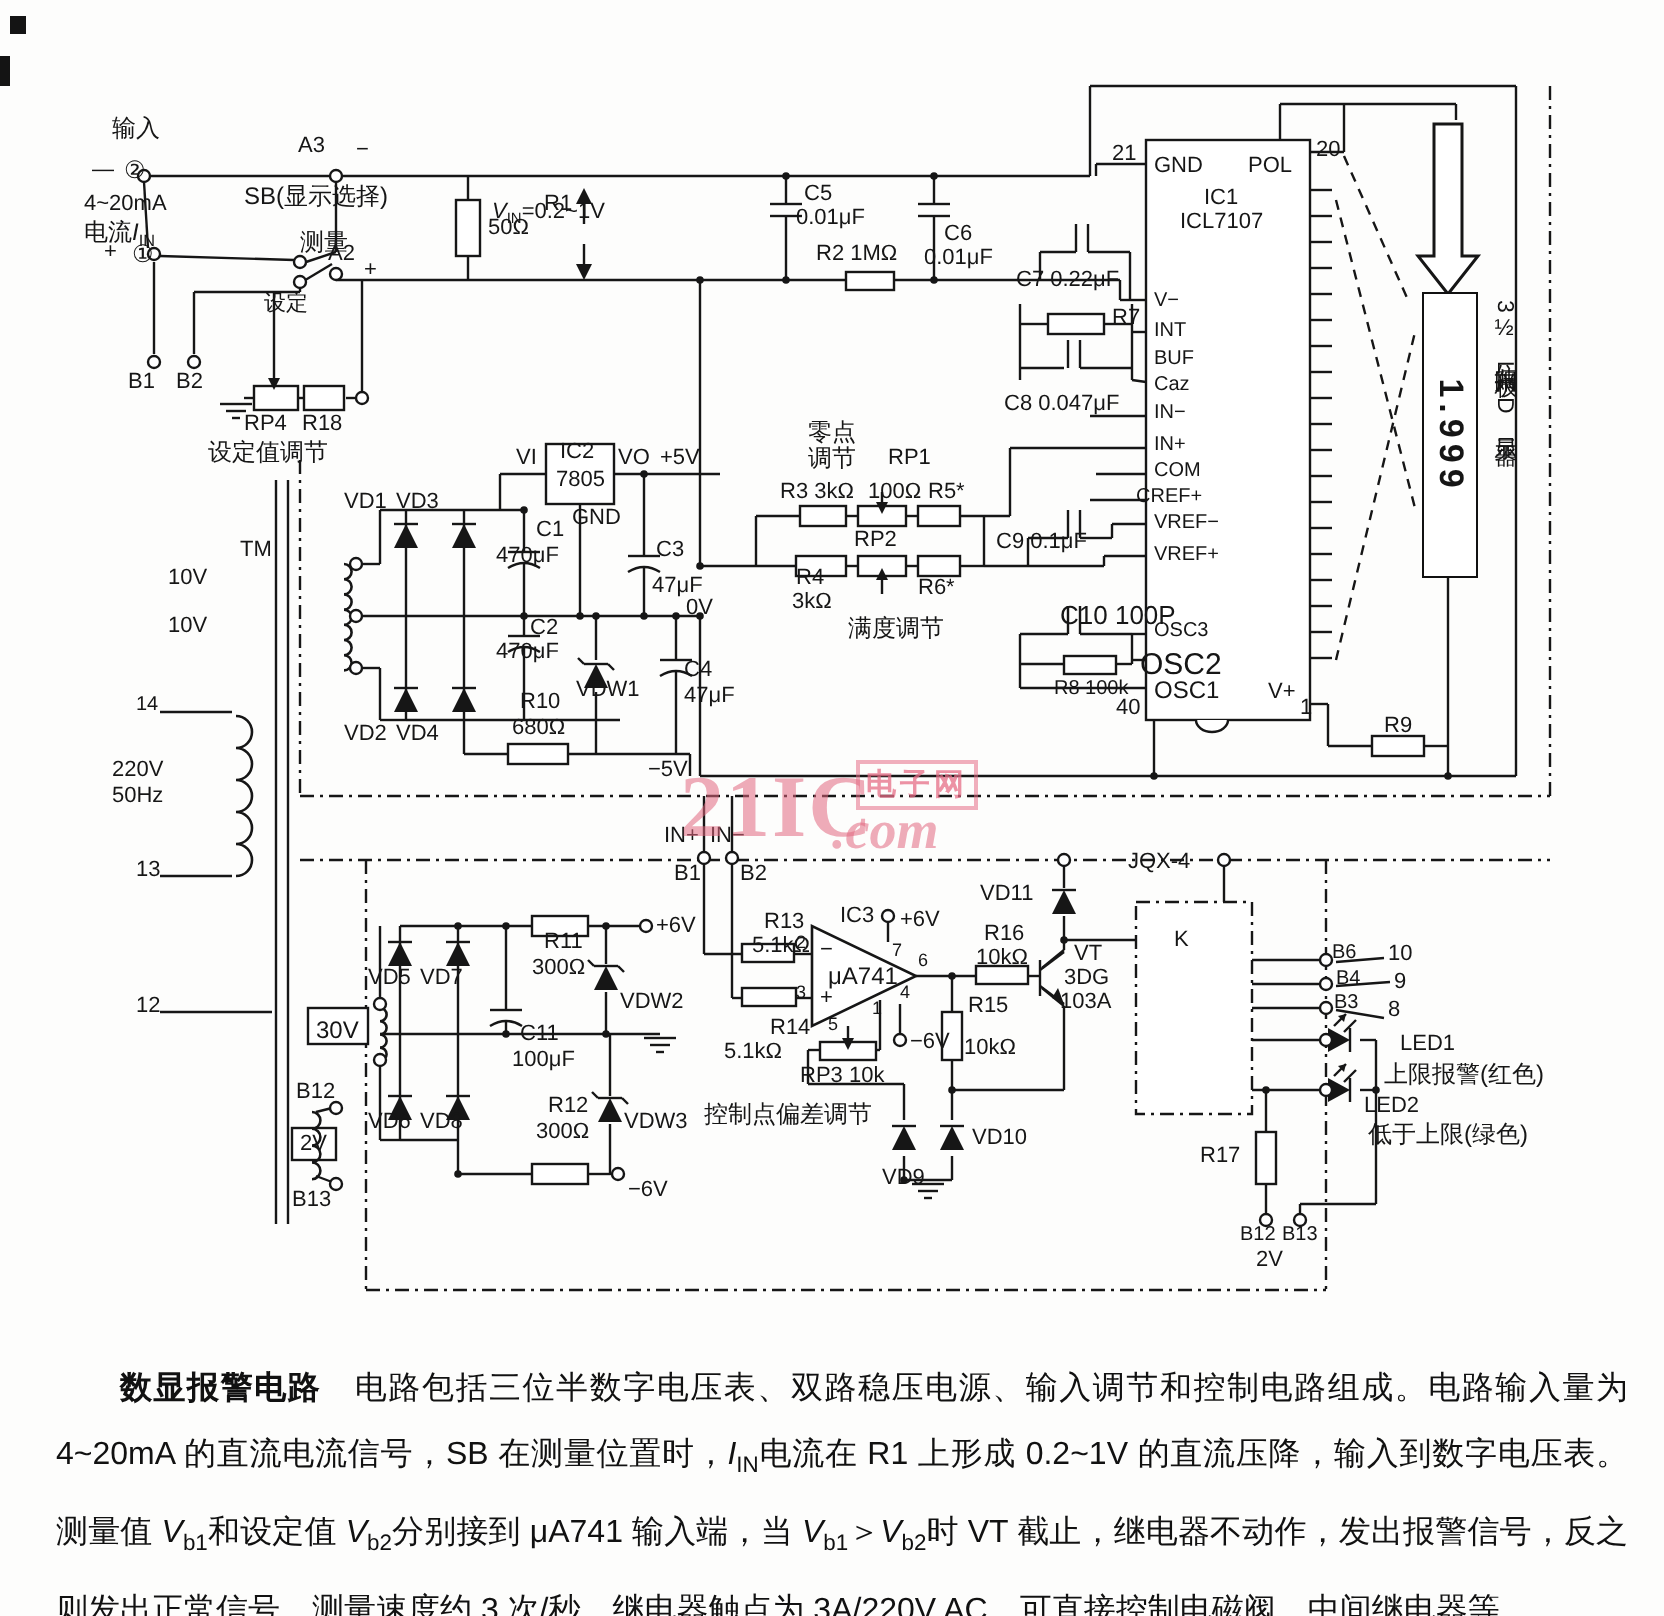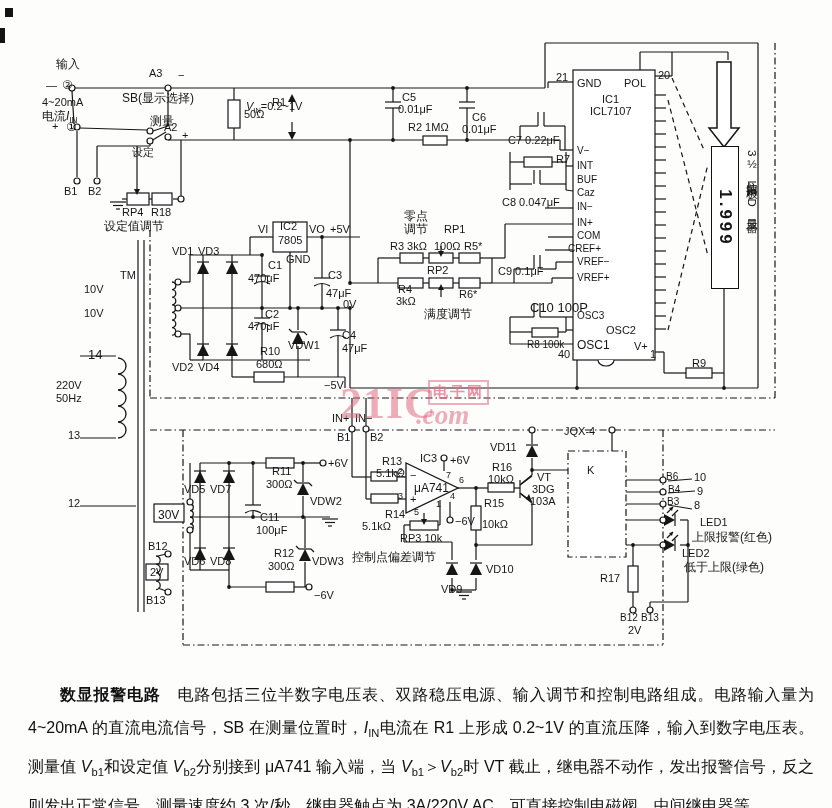--- a/index.html
+++ b/index.html
@@ -491,21 +491,21 @@
         <div class="lbl" style="left: 248px; top: 321px; font-size: 11px;">470μF</div>
         <div class="lbl" style="left: 328px; top: 270px; font-size: 11px;">C3</div>
         <div class="lbl" style="left: 326px; top: 288px; font-size: 11px;">47μF</div>
         <div class="lbl" style="left: 342px; top: 330px; font-size: 11px;">C4</div>
         <div class="lbl" style="left: 342px; top: 343px; font-size: 11px;">47μF</div>
         <div class="lbl" style="left: 288px; top: 340px; font-size: 11px;">VDW1</div>
         <div class="lbl" style="left: 260px; top: 346px; font-size: 11px;">R10</div>
         <div class="lbl" style="left: 256px; top: 359px; font-size: 11px;">680Ω</div>
         <div class="lbl" style="left: 324px; top: 380px; font-size: 11px;">−5V</div>
         <div class="lbl" style="left: 343px; top: 299px; font-size: 11px;">0V</div>
-        <div class="lbl" style="left: 68px; top: 348px; font-size: 13px; margin-left: 20px;">14</div>
+        <div class="lbl" style="left: 68px; top: 348px; font-size: 10px;">14</div>
         <div class="lbl" style="left: 56px; top: 380px; font-size: 11px;">220V</div>
         <div class="lbl" style="left: 56px; top: 393px; font-size: 11px;">50Hz</div>
         <div class="lbl" style="left: 68px; top: 430px; font-size: 11px;">13</div>
         <div class="lbl" style="left: 68px; top: 498px; font-size: 11px;">12</div>
         <div class="lbl" style="left: 402px; top: 92px; font-size: 11px;">C5</div>
         <div class="lbl" style="left: 398px; top: 104px; font-size: 11px;">0.01μF</div>
         <div class="lbl" style="left: 408px; top: 122px; font-size: 11px;">R2 1MΩ</div>
         <div class="lbl" style="left: 472px; top: 112px; font-size: 11px;">C6</div>
         <div class="lbl" style="left: 462px; top: 124px; font-size: 11px;">0.01μF</div>
         <div class="lbl" style="left: 508px; top: 135px; font-size: 11px;">C7 0.22μF</div>
@@ -535,21 +535,21 @@
         <div class="lbl" style="left: 577px; top: 161px; font-size: 10px;">INT</div>
         <div class="lbl" style="left: 577px; top: 175px; font-size: 10px;">BUF</div>
         <div class="lbl" style="left: 577px; top: 188px; font-size: 10px;">Caz</div>
         <div class="lbl" style="left: 577px; top: 202px; font-size: 10px;">IN−</div>
         <div class="lbl" style="left: 577px; top: 218px; font-size: 10px;">IN+</div>
         <div class="lbl" style="left: 577px; top: 231px; font-size: 10px;">COM</div>
         <div class="lbl" style="left: 568px; top: 244px; font-size: 10px;">CREF+</div>
         <div class="lbl" style="left: 577px; top: 257px; font-size: 10px;">VREF−</div>
         <div class="lbl" style="left: 577px; top: 273px; font-size: 10px;">VREF+</div>
         <div class="lbl" style="left: 577px; top: 311px; font-size: 10px;">OSC3</div>
-        <div class="lbl" style="left: 606px; top: 325px; font-size: 11px;">OSC2</div>
+        <div class="lbl" style="left: 570px; top: 325px; font-size: 15px;">OSC2</div>
         <div class="lbl" style="left: 577px; top: 339px; font-size: 12px;">OSC1</div>
         <div class="lbl" style="left: 558px; top: 349px; font-size: 11px;">40</div>
         <div class="lbl" style="left: 634px; top: 341px; font-size: 11px;">V+</div>
         <div class="lbl" style="left: 650px; top: 349px; font-size: 11px;">1</div>
         <div class="lbl" style="left: 692px; top: 358px; font-size: 11px;">R9</div>
         <div class="lbl" style="left: 332px; top: 413px; font-size: 11px;">IN+</div>
         <div class="lbl" style="left: 355px; top: 413px; font-size: 11px;">IN−</div>
         <div class="lbl" style="left: 337px; top: 432px; font-size: 11px;">B1</div>
         <div class="lbl" style="left: 370px; top: 432px; font-size: 11px;">B2</div>
         <div class="lbl" style="left: 158px; top: 509px; font-size: 12px;">30V</div>

